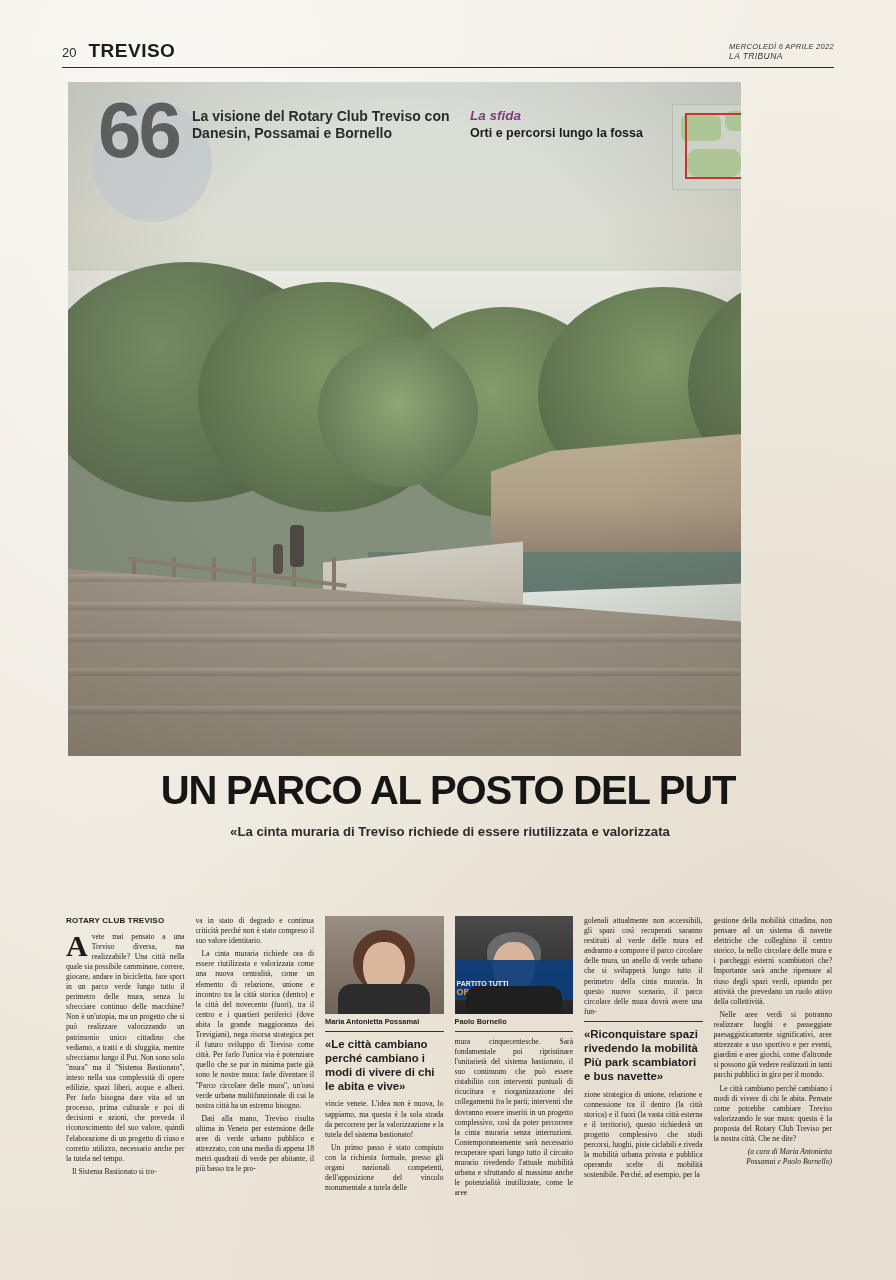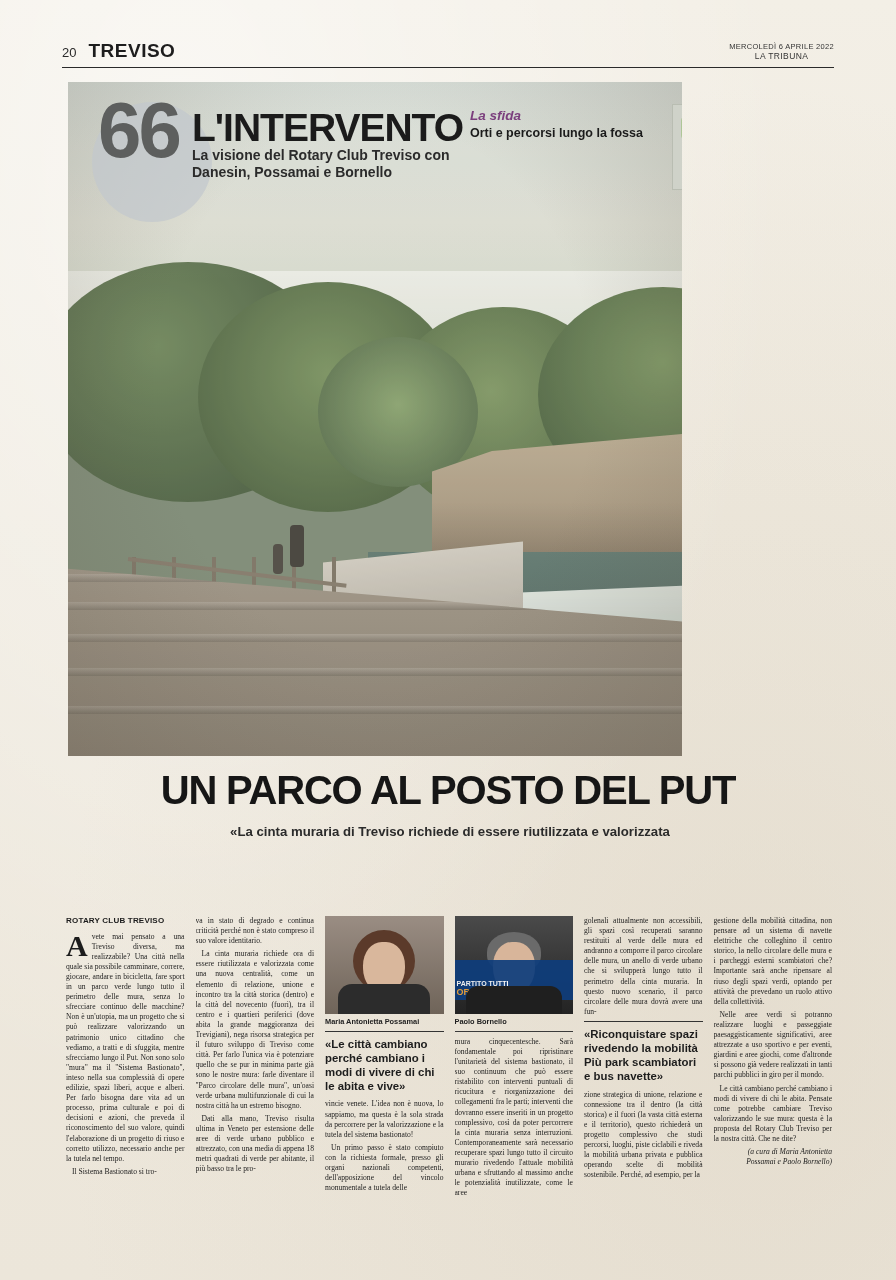--- a/index.html
+++ b/index.html
@@ -29,27 +29,27 @@
     display:flex;align-items:flex-end;justify-content:space-between;
     border-bottom:1.5px solid #2a2a2a;
     padding-bottom:5px;
   }
   .mast-left{display:flex;align-items:baseline;gap:12px;}
   .page-num{font-size:13px;font-weight:normal;color:#2a2a2a;font-family:"Liberation Sans",sans-serif;}
   .section-name{
     font-family:"Liberation Sans",sans-serif;
     font-size:19px;font-weight:bold;letter-spacing:.5px;color:#1d1d1d;
   }
-  .mast-right{text-align:center;font-family:"Liberation Sans",sans-serif;line-height:1.25;}
+  .mast-right{text-align:left;font-family:"Liberation Sans",sans-serif;line-height:1.25;font-style:italic;}
   .mast-date{font-size:7.5px;letter-spacing:.3px;color:#333;}
   .mast-brand{font-size:8.5px;letter-spacing:.4px;color:#333;}
 
   
   .hero{
-    position:absolute;left:68px;top:82px;width:614px;height:674px;
+    position:absolute;left:68px;top:82px;width:673px;height:674px;
     overflow:hidden;
     background:#6f7f6a;
   }
   .sky{
     position:absolute;left:0;top:0;width:100%;height:46%;
     background:linear-gradient(180deg,#cfd8d4 0%,#d9dcd2 45%,#cbd2c6 100%);
   }
   .sky-haze{
     position:absolute;left:0;top:28%;width:100%;height:26%;
     background:linear-gradient(180deg,rgba(255,255,255,.5),rgba(255,255,255,0));
@@ -294,21 +294,20 @@
       <div class="plank" style="top:190px;"></div>
     </div>
 
     <div class="hero-wash"></div>
     <div class="hero-vignette"></div>
 
     <div class="quote-circle"></div>
     <div class="quote-mark">66</div>
 
     <div class="kicker-block">
-      <div class="kicker-title">L'INTERVENTO</div>
       <div class="kicker-sub">La visione del Rotary Club Treviso con Danesin, Possamai e Bornello</div>
     </div>
 
     <div class="sfida">
       <div class="sfida-label">La sfida</div>
       <div class="sfida-title">Orti e percorsi lungo la fossa</div>
     </div>
 
     <div class="minimap">
       <div class="mm-gray" style="left:0;top:0;width:100%;height:100%;"></div>

